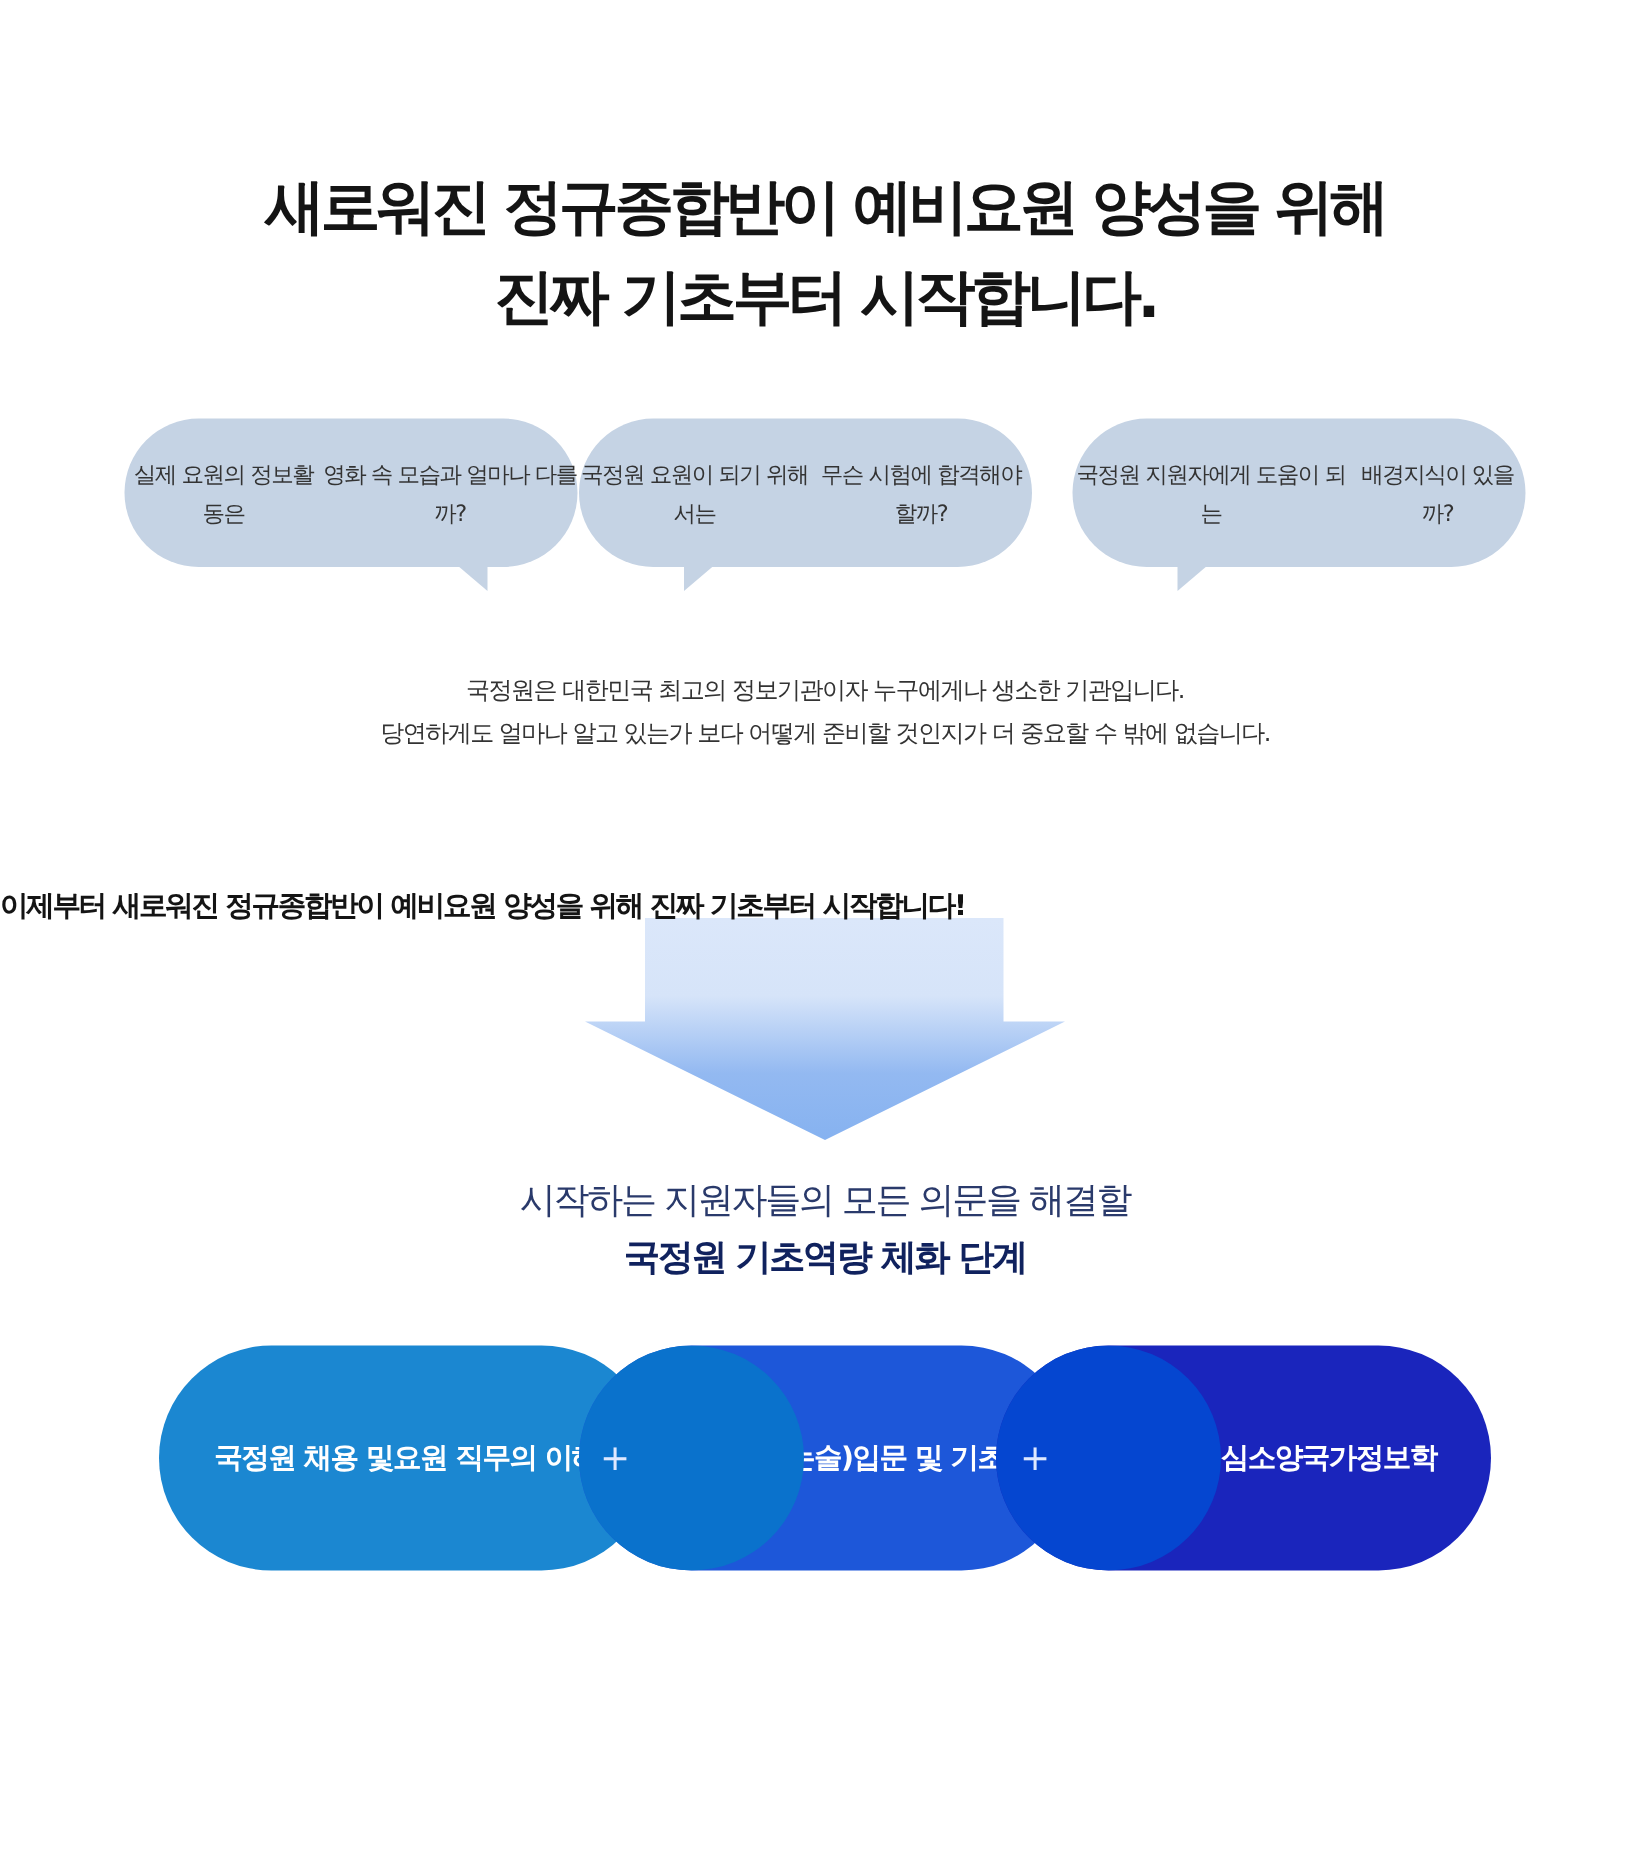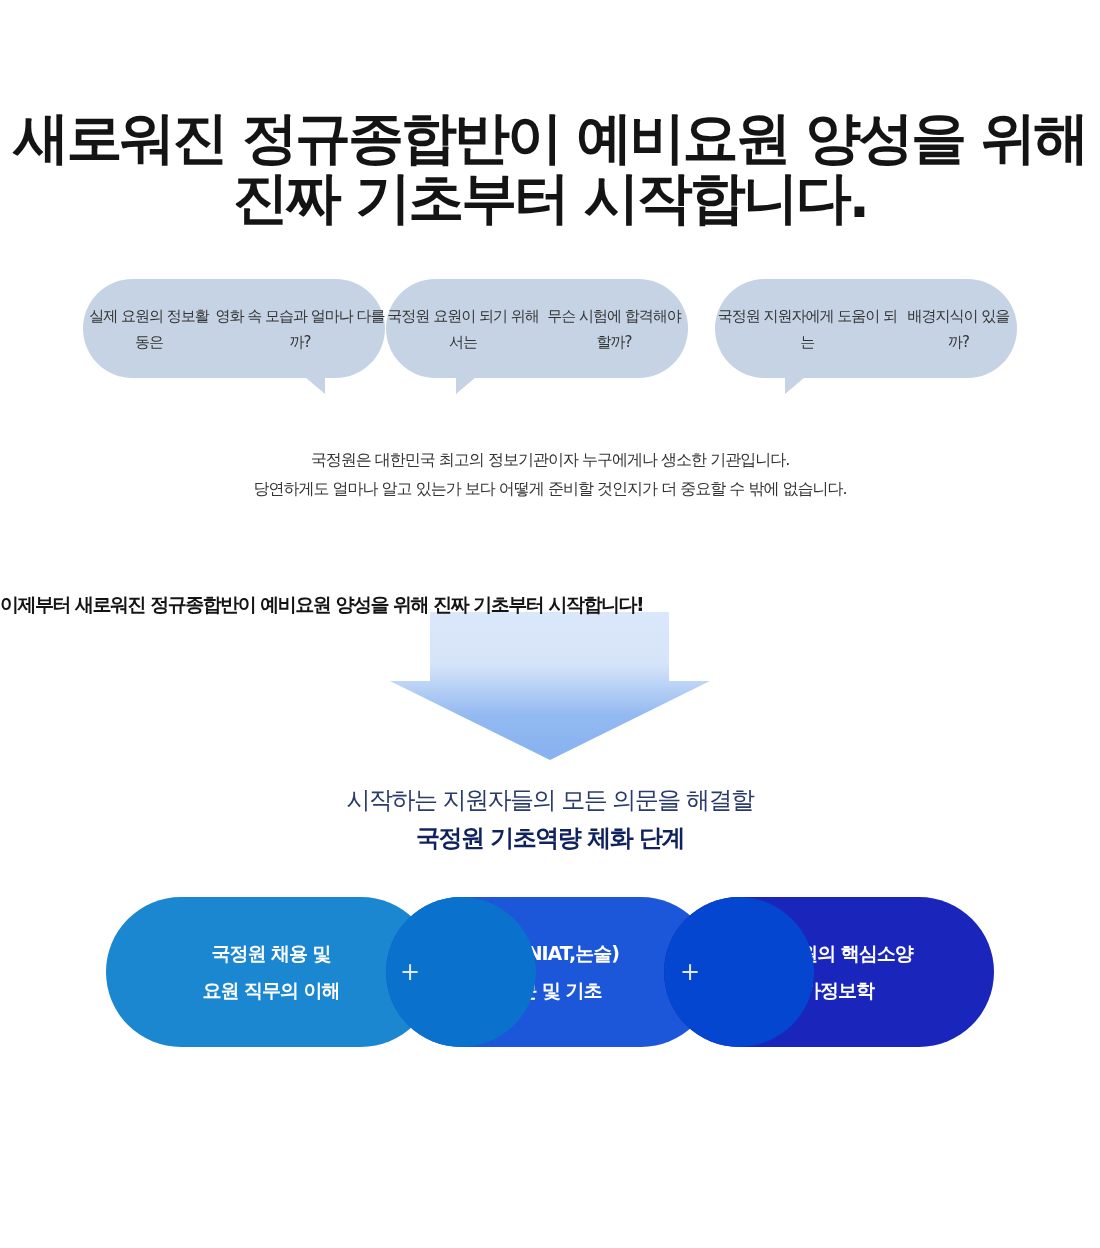--- a/index.html
+++ b/index.html
@@ -1,19 +1,19 @@
 <!DOCTYPE html>
 <html><head>
 <meta charset="utf-8">
 <style>
   html, body { margin: 0; padding: 0; background: #ffffff; }
   body { width: 1100px; height: 1248px; position: relative; overflow: hidden;
          font-family: "DejaVu Sans", "Liberation Sans", sans-serif; color: #111; }
   .headline { position: absolute; left: 0; top: 108px; width: 1100px; text-align: center;
-              font-size: 56px; font-weight: bold; line-height: 60px; color: #141414; letter-spacing: -3px; }
+              font-size: 40px; font-weight: bold; line-height: 60px; color: #141414; letter-spacing: -3px; }
   .headline div { white-space: nowrap; }
 
   .bubble { position: absolute; top: 279px; width: 302px; height: 99px; background: #c5d3e4;
             border-radius: 50px; display: flex; flex-direction: row; justify-content: center;
             align-items: center; text-align: center; font-size: 15px; line-height: 26px; color: #333;
             letter-spacing: -1px; }
   .bubble .tail { position: absolute; bottom: -16px; width: 0; height: 0; border-style: solid; }
   .bubble.b1 { left: 83px; }
   .bubble.b1 .tail { right: 60px; border-width: 0 20px 17px 0; border-color: transparent #c5d3e4 transparent transparent; }
   .bubble.b2 { left: 386px; }
@@ -30,21 +30,21 @@
   .arrow { position: absolute; left: 390px; top: 612px; width: 320px; height: 148px; }
   .closing { position: absolute; left: 0; top: 589px; width: 1100px; 
              font-size: 19px; font-weight: bold; line-height: 30px; color: #141414; letter-spacing: -1.5px; z-index: 2; }
 
   .subtitle { position: absolute; left: 0; top: 782px; width: 1100px; text-align: center;
               font-size: 24px; line-height: 36px; color: #2a3a6b; letter-spacing: -1.5px; }
   .subtitle-strong { position: absolute; left: 0; top: 820px; width: 1100px; text-align: center;
                      font-size: 24px; font-weight: bold; line-height: 36px; color: #10225e; letter-spacing: -1.5px; }
 
   .pill { position: absolute; top: 897px; width: 330px; height: 150px; border-radius: 75px;
-          display: flex; flex-direction: column; justify-content: center; align-items: center;
+          display: flex; justify-content: center; align-items: center;
           color: #ffffff; font-size: 19px; font-weight: bold; line-height: 37px; text-align: center;
           letter-spacing: -1px; }
   .pill div { white-space: nowrap; }
   .pill.p1 { left: 106px; background: #1b87d1; z-index: 1; }
   .pill.p2 { left: 386px; background: #1d57d9; z-index: 2; mix-blend-mode: normal; }
   .pill.p3 { left: 664px; background: #1a25bc; z-index: 3; }
   .overlap { position: absolute; top: 897px; width: 150px; height: 150px; z-index: 4; pointer-events: none; overflow: hidden; }
   .plus { position: absolute; top: 955px; width: 30px; height: 34px; text-align: center;
           font-size: 24px; line-height: 34px; color: #dfe8ff; font-weight: normal; z-index: 5; }
   .plus.a { left: 395px; }

